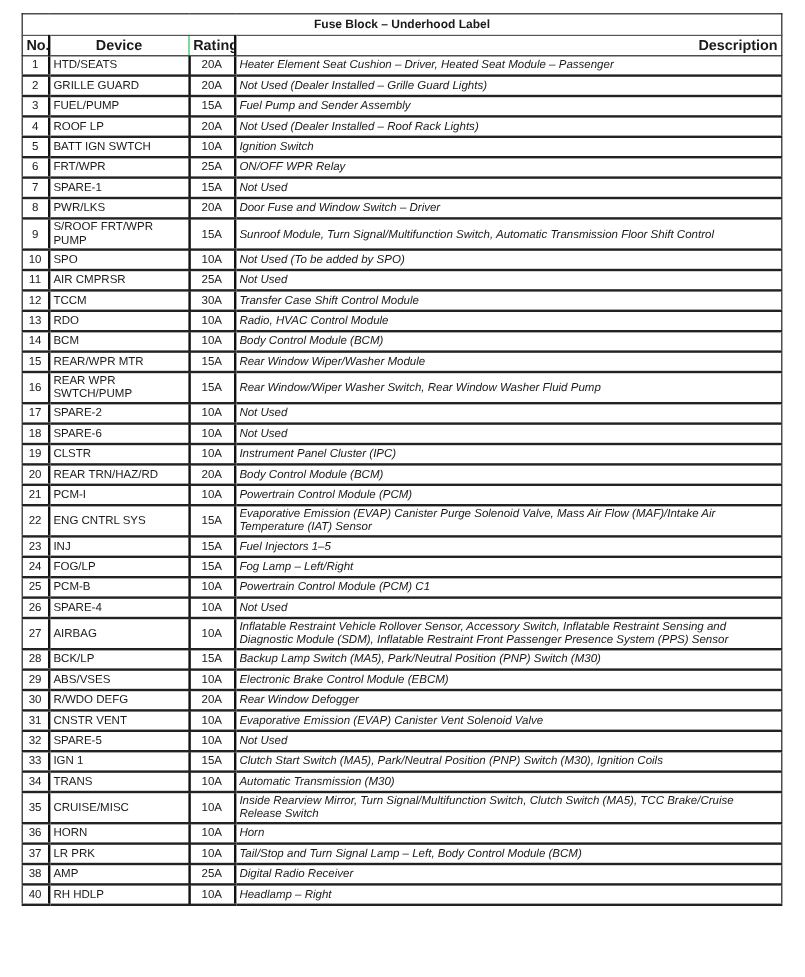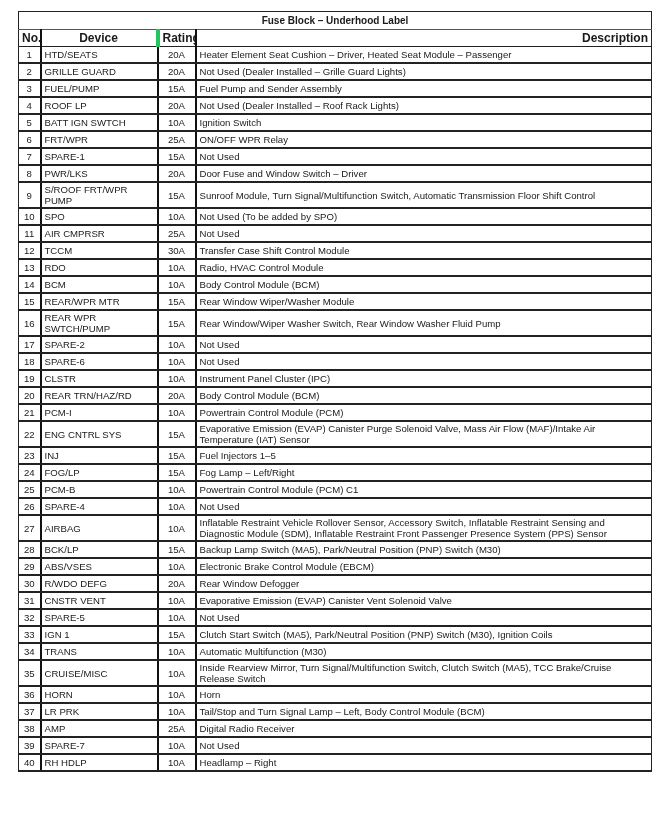--- a/index.html
+++ b/index.html
@@ -9,22 +9,22 @@
   td, th { border: 1px solid #222; padding: 0 3px; vertical-align: middle; overflow: hidden; }
   th { font-weight: bold; font-size: 12px; height: 16px; }
   .title-row th { height: 17px; text-align: center; font-size: 10px; border-bottom: 1px solid #555; }
   col.c-no { width: 22px; }
   col.c-dev { width: 117px; }
   col.c-rat { width: 38px; }
   col.c-desc { width: 456px; }
   td.no { text-align: center; padding: 0; }
   td.rat { text-align: center; padding: 0; }
   td.dev { border-left: 2px solid #111; border-right: 2px solid #111; }
-  th.dev { border-left: 2px solid #111; border-right: 4px solid #22c55e; }
-  td.desc { border-left: 2px solid #111; }
+  th.dev { border-left: 2px solid #111; border-right: 1px solid #22c55e; }
+  td.desc { border-left: 2px solid #111; font-style: italic; }
   th.desc { border-left: 2px solid #111; text-align: right; }
   tr.row td { height: 15px; border-bottom: 2px solid #222; }
   tr.row.tall td { height: 24px; }
   table { border: 1.5px solid #222; padding-left: 24px; }
 </style>
 </head>
 <body>
 
 <div class="wrap">
   <table>
@@ -241,21 +241,21 @@
         <tr class="row">
           <td class="no">33</td>
           <td class="dev">IGN 1</td>
           <td class="rat">15A</td>
           <td class="desc">Clutch Start Switch (MA5), Park/Neutral Position (PNP) Switch (M30), Ignition Coils</td>
         </tr>
         <tr class="row">
           <td class="no">34</td>
           <td class="dev">TRANS</td>
           <td class="rat">10A</td>
-          <td class="desc">Automatic Multifunction (M30)</td>
+          <td class="desc">Automatic Transmission (M30)</td>
         </tr>
         <tr class="row tall">
           <td class="no">35</td>
           <td class="dev">CRUISE/MISC</td>
           <td class="rat">10A</td>
           <td class="desc">Inside Rearview Mirror, Turn Signal/Multifunction Switch, Clutch Switch (MA5), TCC Brake/Cruise Release Switch</td>
         </tr>
         <tr class="row">
           <td class="no">36</td>
           <td class="dev">HORN</td>
@@ -266,26 +266,20 @@
           <td class="no">37</td>
           <td class="dev">LR PRK</td>
           <td class="rat">10A</td>
           <td class="desc">Tail/Stop and Turn Signal Lamp – Left, Body Control Module (BCM)</td>
         </tr>
         <tr class="row">
           <td class="no">38</td>
           <td class="dev">AMP</td>
           <td class="rat">25A</td>
           <td class="desc">Digital Radio Receiver</td>
-        </tr>
-        <tr class="row">
-          <td class="no">39</td>
-          <td class="dev">SPARE-7</td>
-          <td class="rat">10A</td>
-          <td class="desc">Not Used</td>
         </tr>
         <tr class="row">
           <td class="no">40</td>
           <td class="dev">RH HDLP</td>
           <td class="rat">10A</td>
           <td class="desc">Headlamp – Right</td>
         </tr>
       </tbody>
   </table>
 </div>

